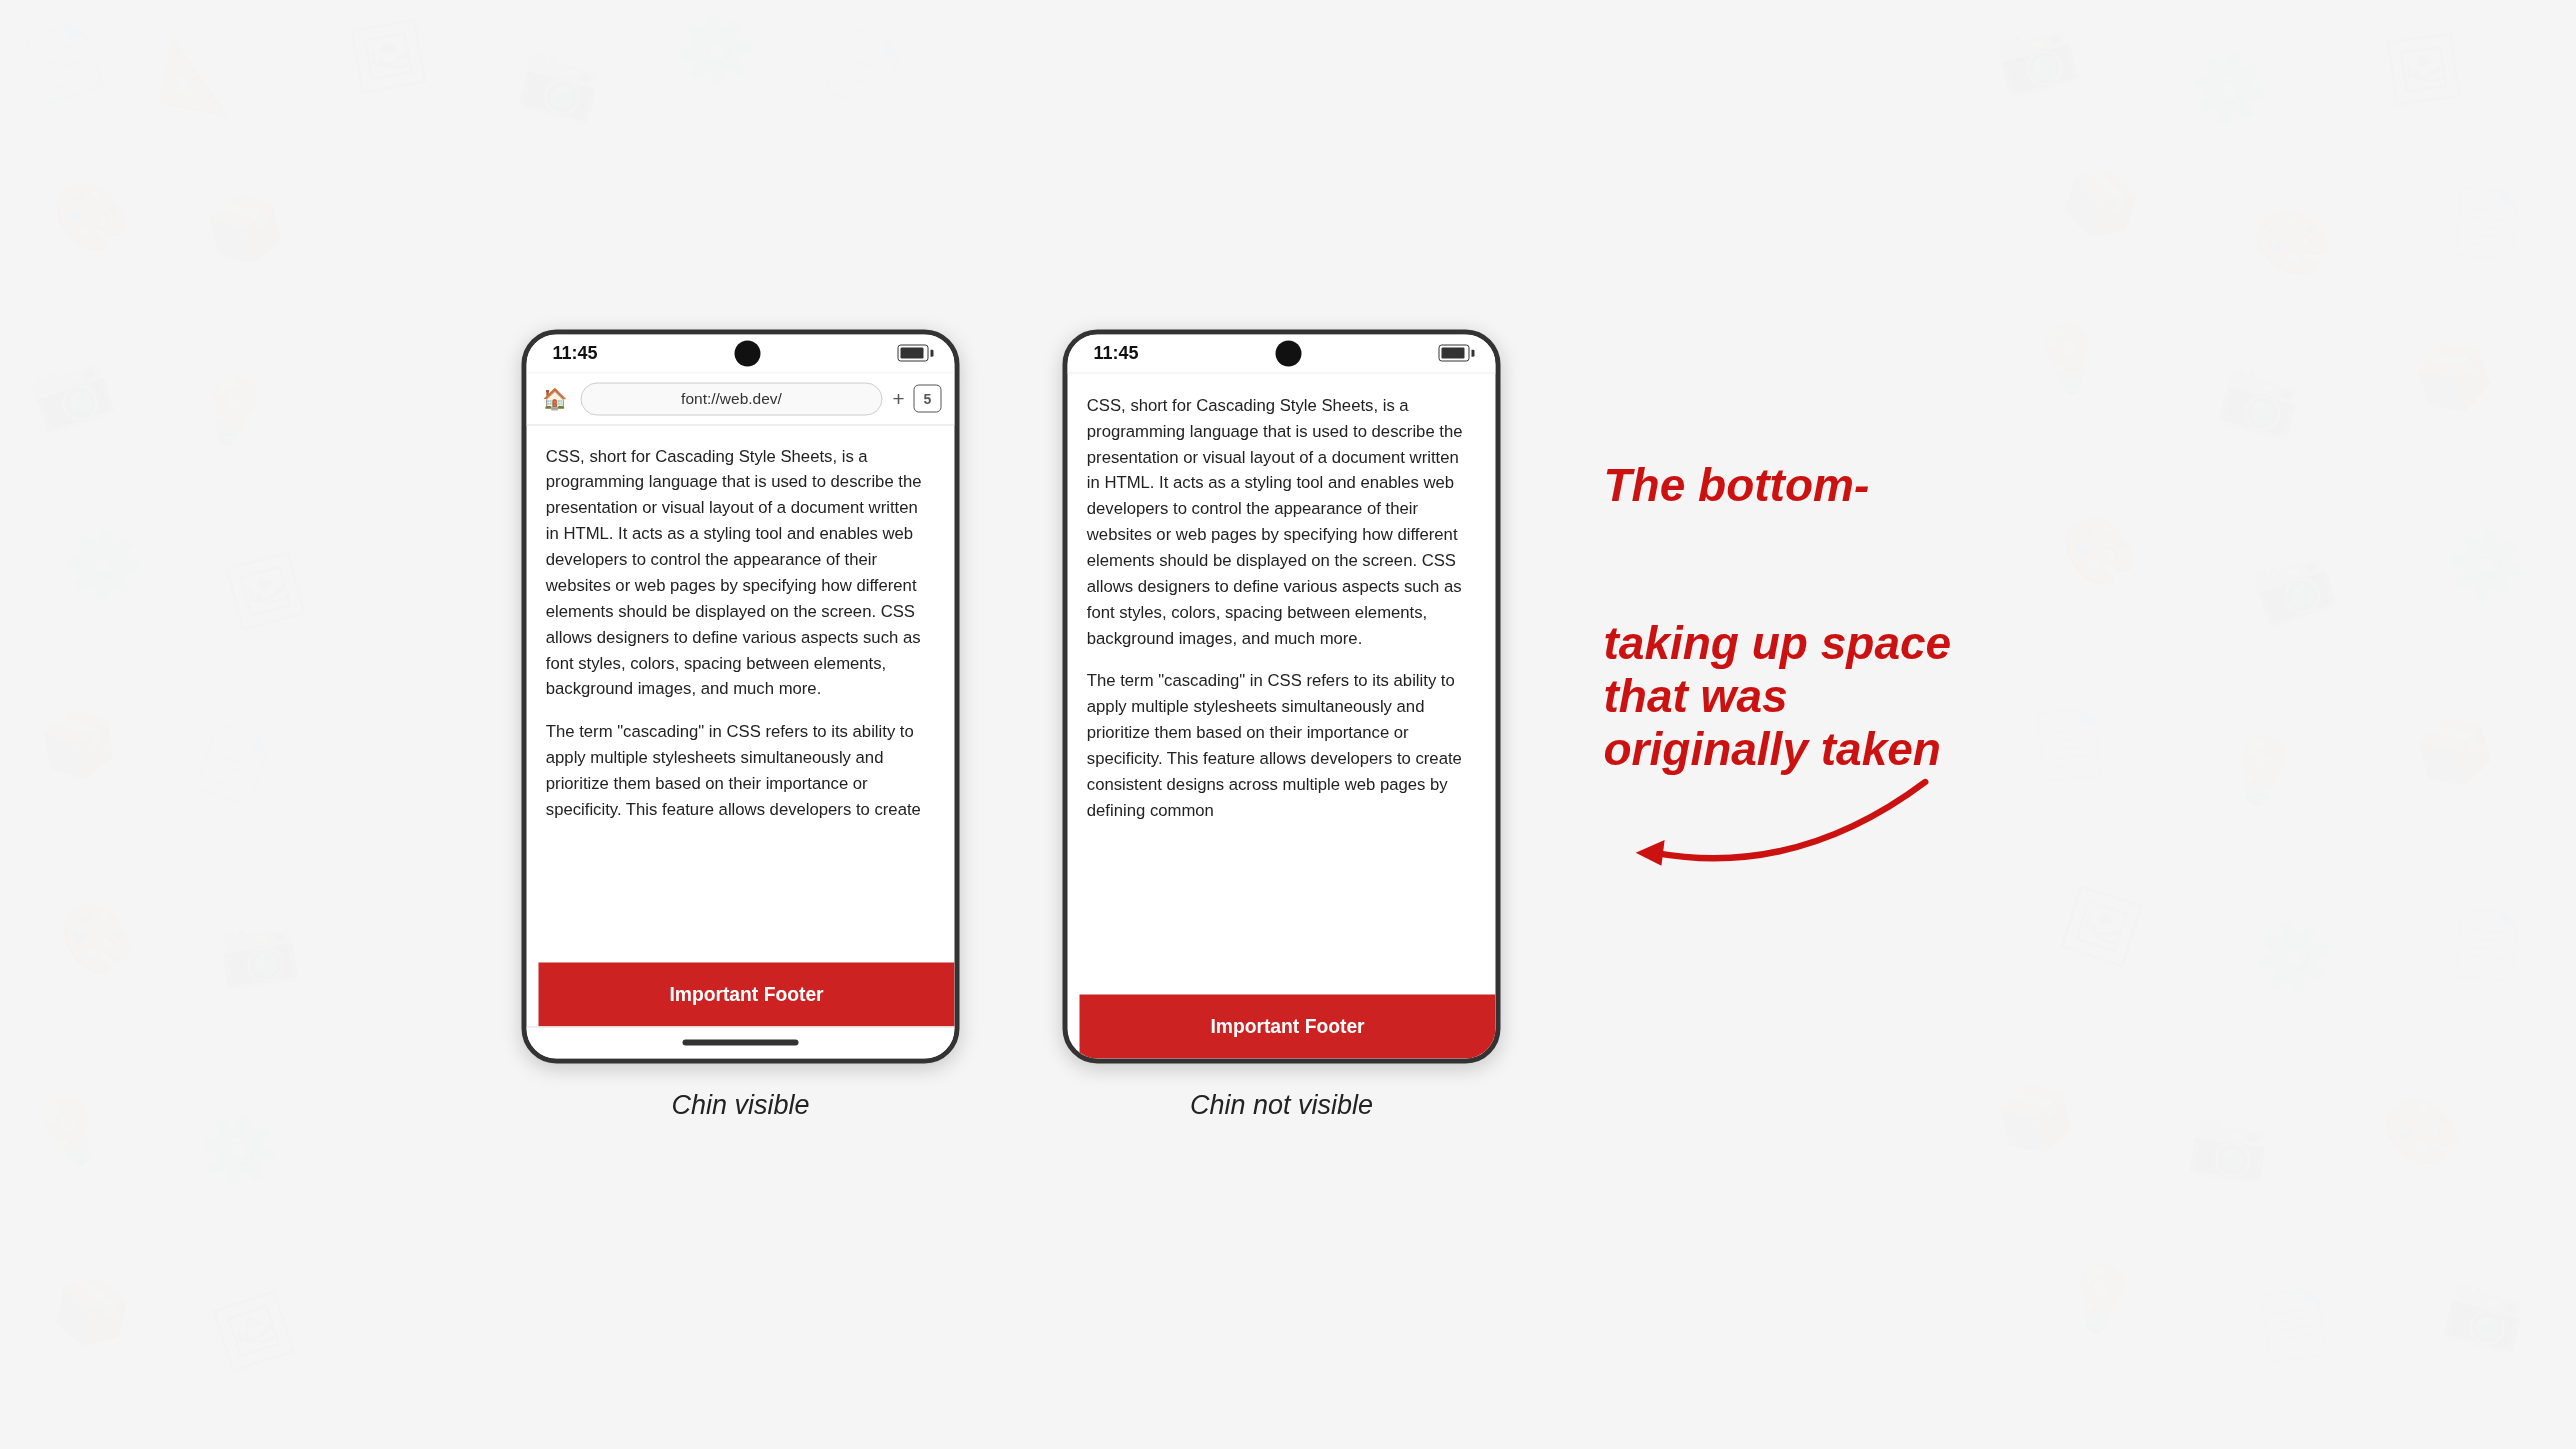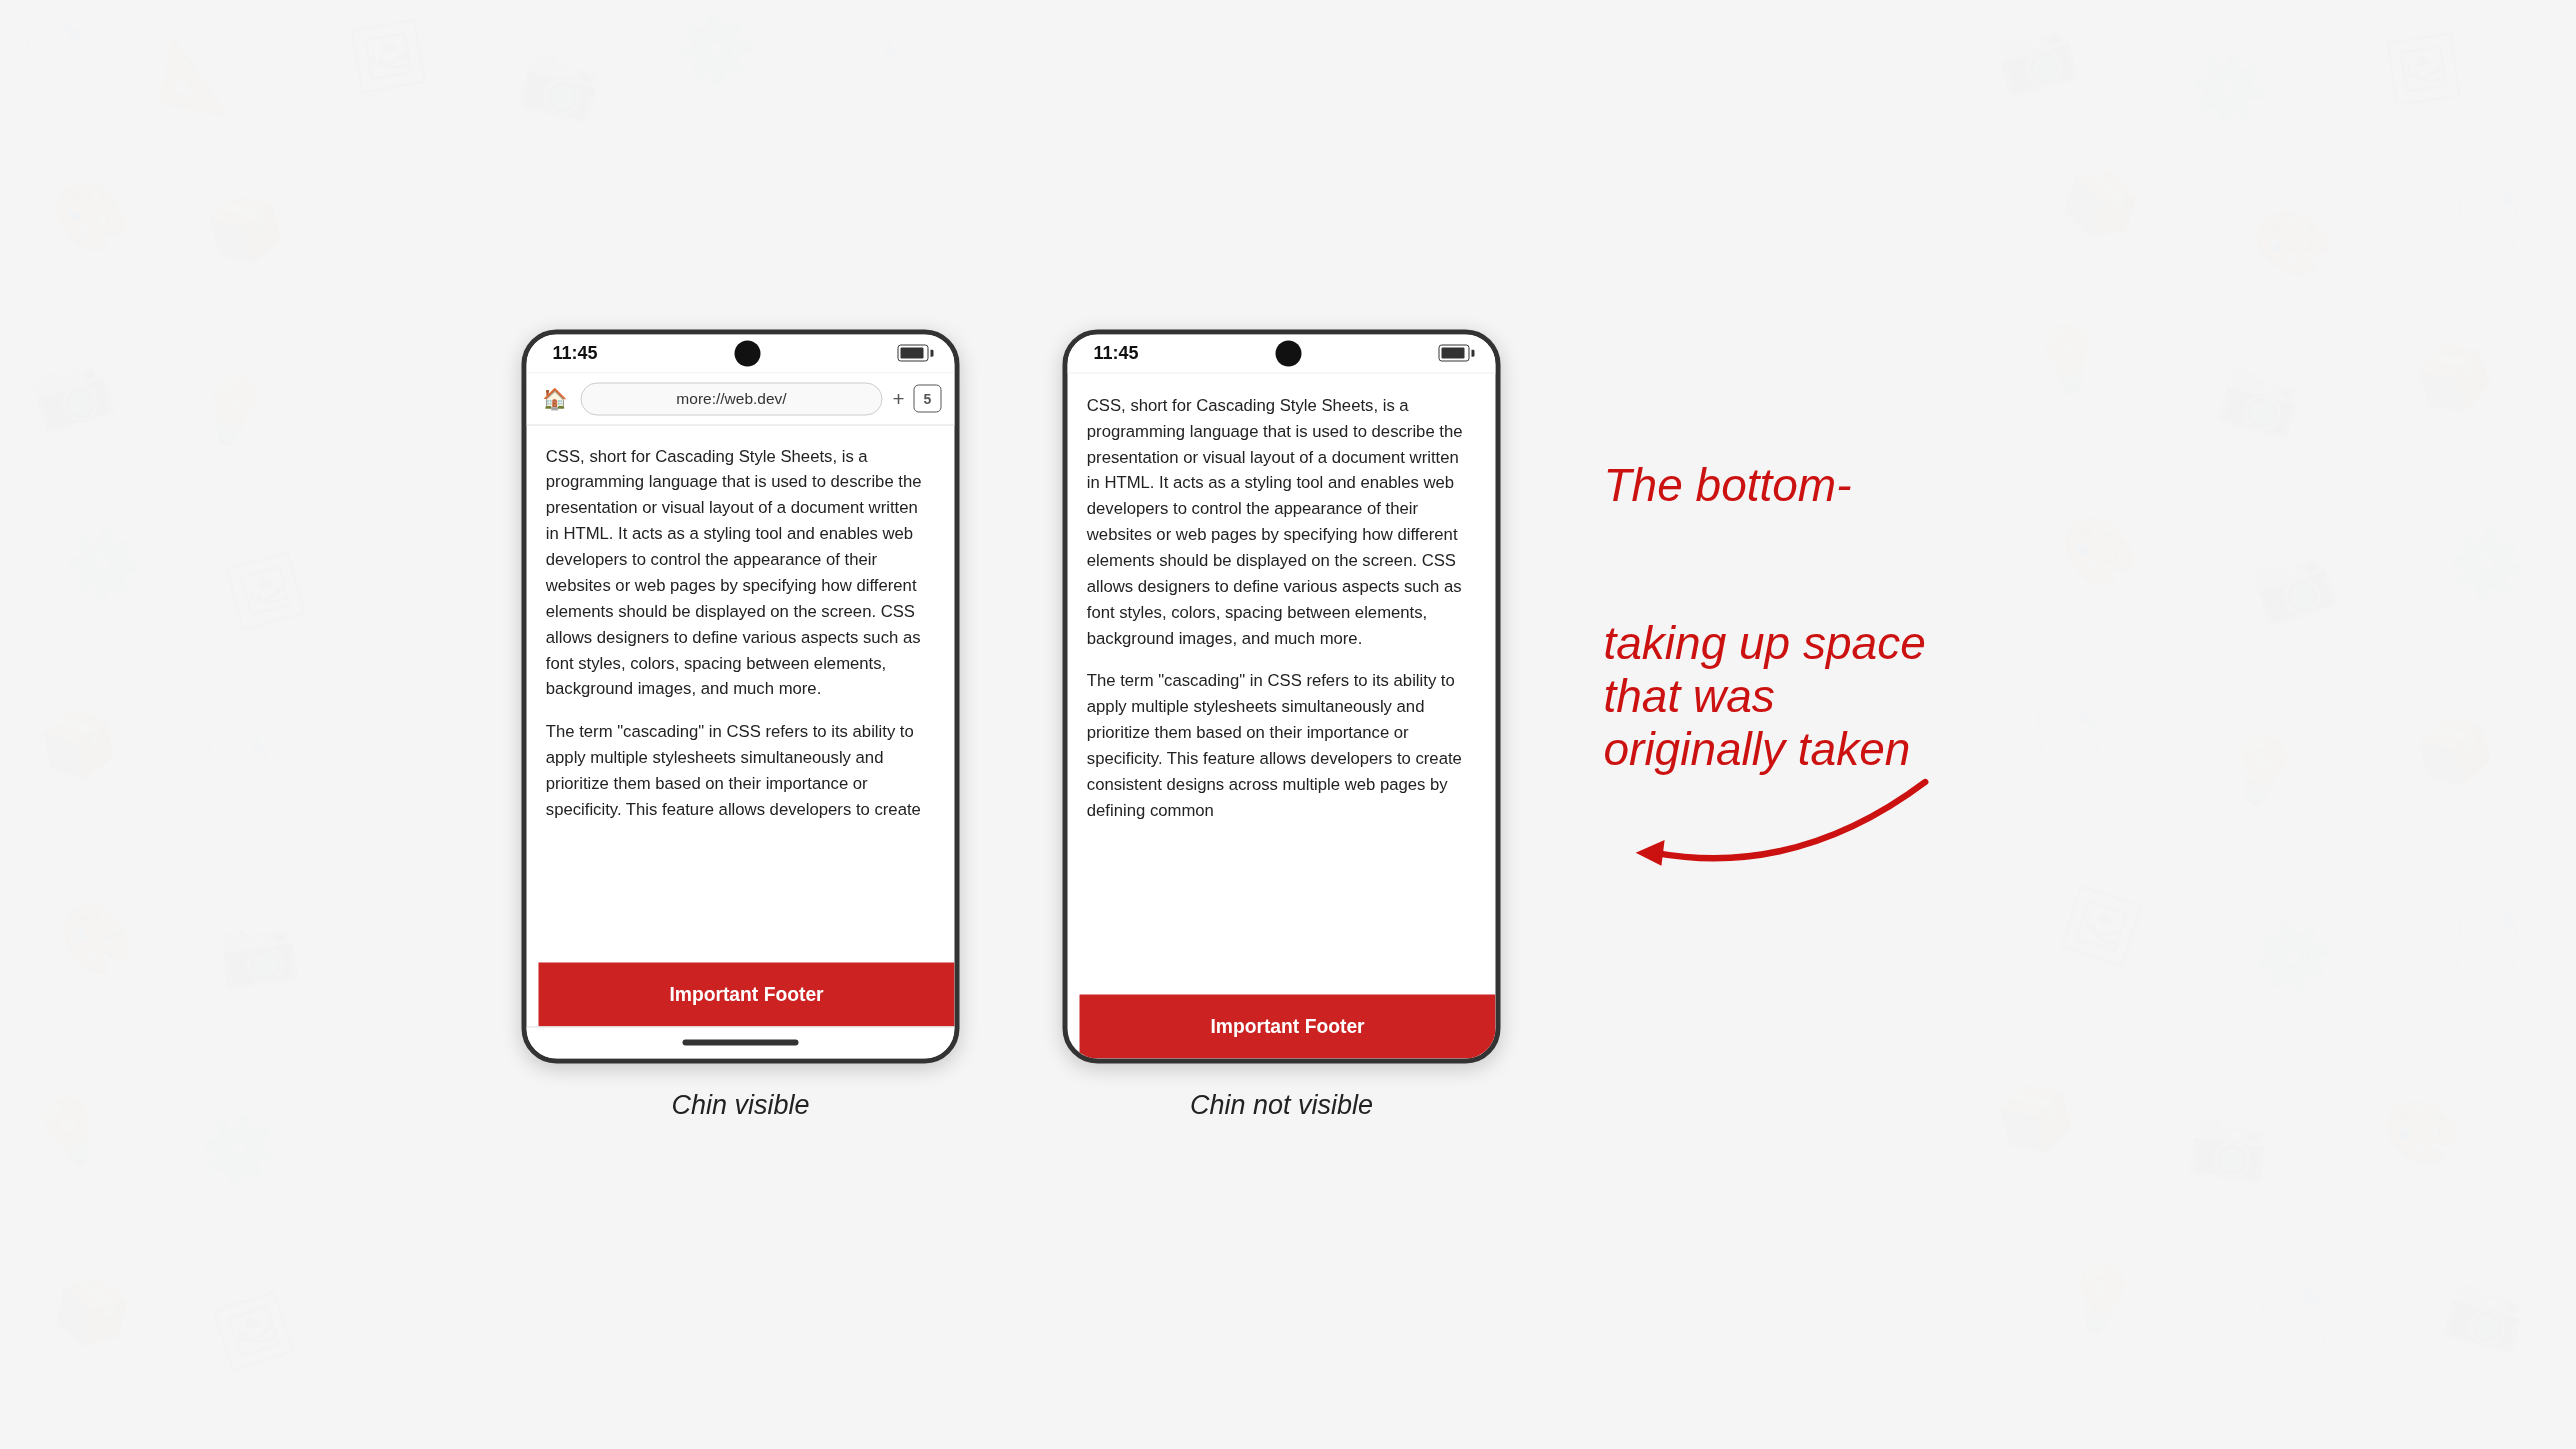--- a/index.html
+++ b/index.html
@@ -236,21 +236,21 @@
 
     
     .annotation-area {
       position: relative;
       width: 451px;
       margin-top: 129px;
     }
 
     .annotation-text {
       font-size: 46px;
-      font-weight: 400;
+      font-weight: 700;
       color: #cc1111;
       font-style: italic;
       line-height: 1.15;
       font-family: 'Arial Black', Arial, sans-serif;
       text-align: left;
     }
 
     
     .arrow-svg {
       position: absolute;
@@ -339,21 +339,21 @@
         <div class="status-notch"></div>
         <div class="status-battery">
           <div class="battery-icon">
             <div class="battery-fill"></div>
           </div>
         </div>
       </div>
 
       <div class="url-bar">
         <div class="home-btn">🏠</div>
-        <div class="url-input">more://web.dev/</div>
+        <div class="url-input">font://web.dev/</div>
         <div class="url-actions">
           <span class="url-plus">+</span>
           <div class="tab-count">5</div>
         </div>
       </div>
 
       <div class="phone-content" style="height: calc(100% - 39px - 52px - 64px - 32px);">
         <p>CSS, short for Cascading Style Sheets, is a programming language that is used to describe the presentation or visual layout of a document written in HTML. It acts as a styling tool and enables web developers to control the appearance of their websites or web pages by specifying how different elements should be displayed on the screen. CSS allows designers to define various aspects such as font styles, colors, spacing between elements, background images, and much more.</p>
         <p>The term "cascading" in CSS refers to its ability to apply multiple stylesheets simultaneously and prioritize them based on their importance or specificity. This feature allows developers to create</p>
       </div>

